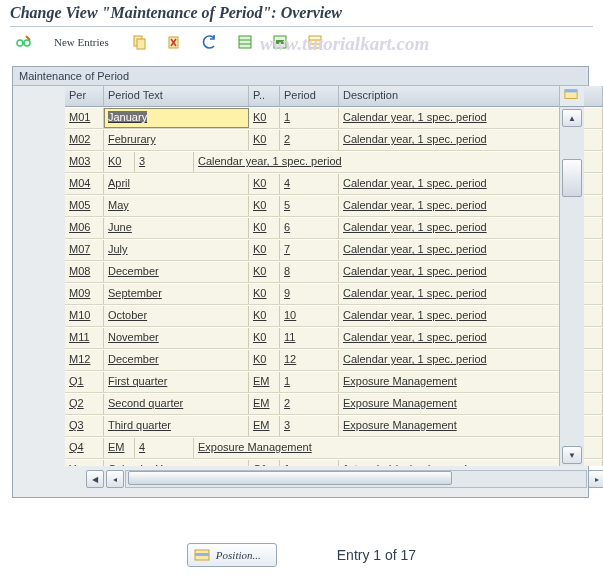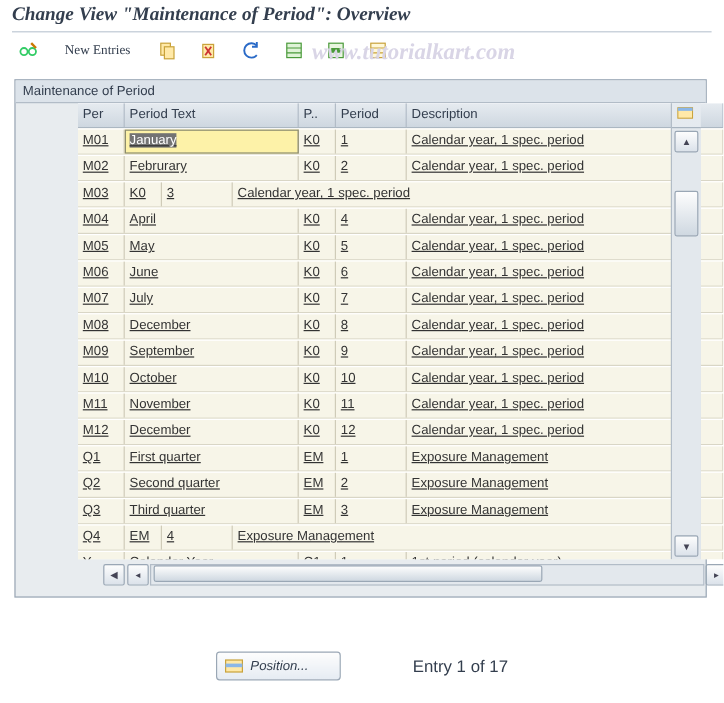--- a/index.html
+++ b/index.html
@@ -206,25 +206,25 @@
   .grid-bottom .hthumb{
     position:absolute;left:2px;top:0; width:70%; height:12px;
     background:linear-gradient(#fdfdfd,#cfd8e1);
     border:1px solid #9AA7B5;border-radius:2px;
   }
   .footer {
     position:absolute;left:0;top:540px;width:603px;height:30px;
     display:flex;align-items:center;justify-content:center;
   }
   .pos-btn{
-    height:22px;padding:0 26px 0 6px;margin-right:60px;
+    height:22px;padding:0 15px 0 6px;margin-right:60px;
     border:1px solid #9AA7B5;border-radius:3px;
     background:linear-gradient(#fdfdfd,#e6ecf3);
     display:inline-flex;align-items:center;gap:6px;
-    font-size:11px;color:#333E4E;font-family:Liberation Sans, sans-serif;font-style:italic;
+    font-size:11px;color:#333E4E;font-family:Liberation Serif, serif;font-style:italic;
   }
   .entry-label{
     font-size:14px;color:#333E4E;
   }
 </style>
 </head>
 <body>
 
 <div class="screen">
 

